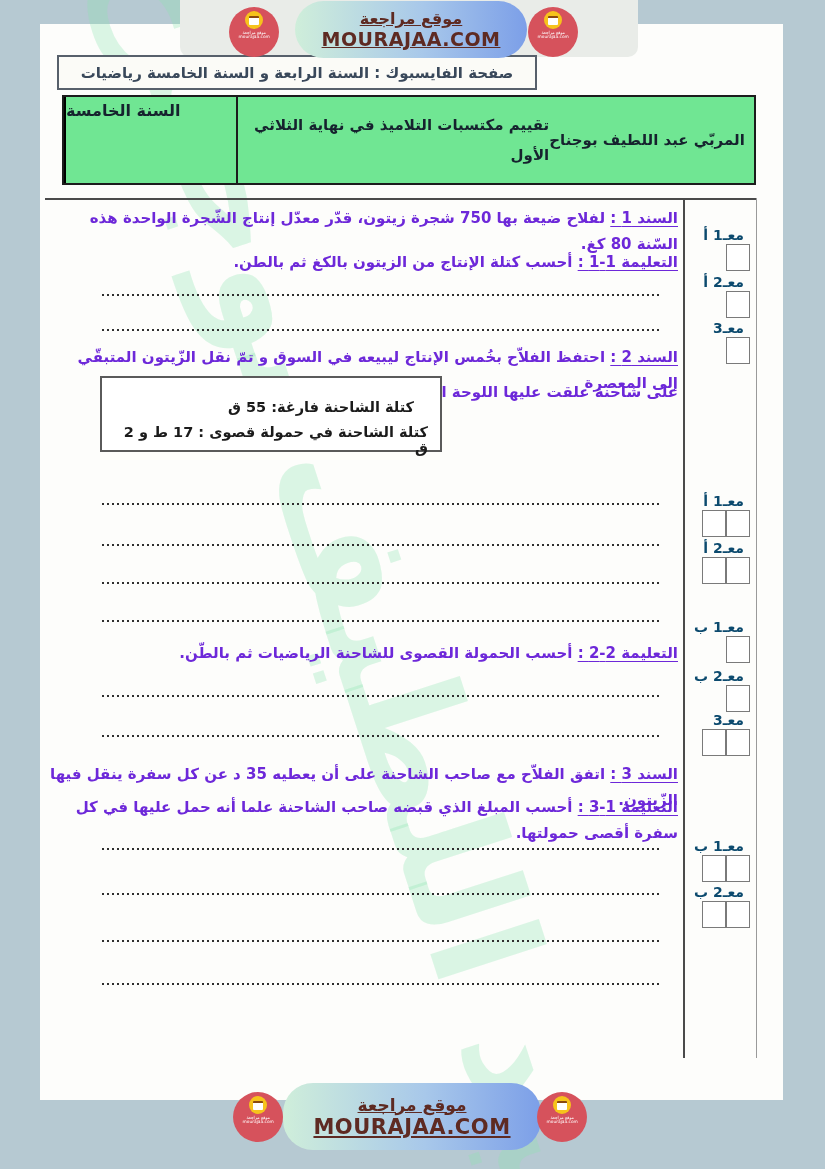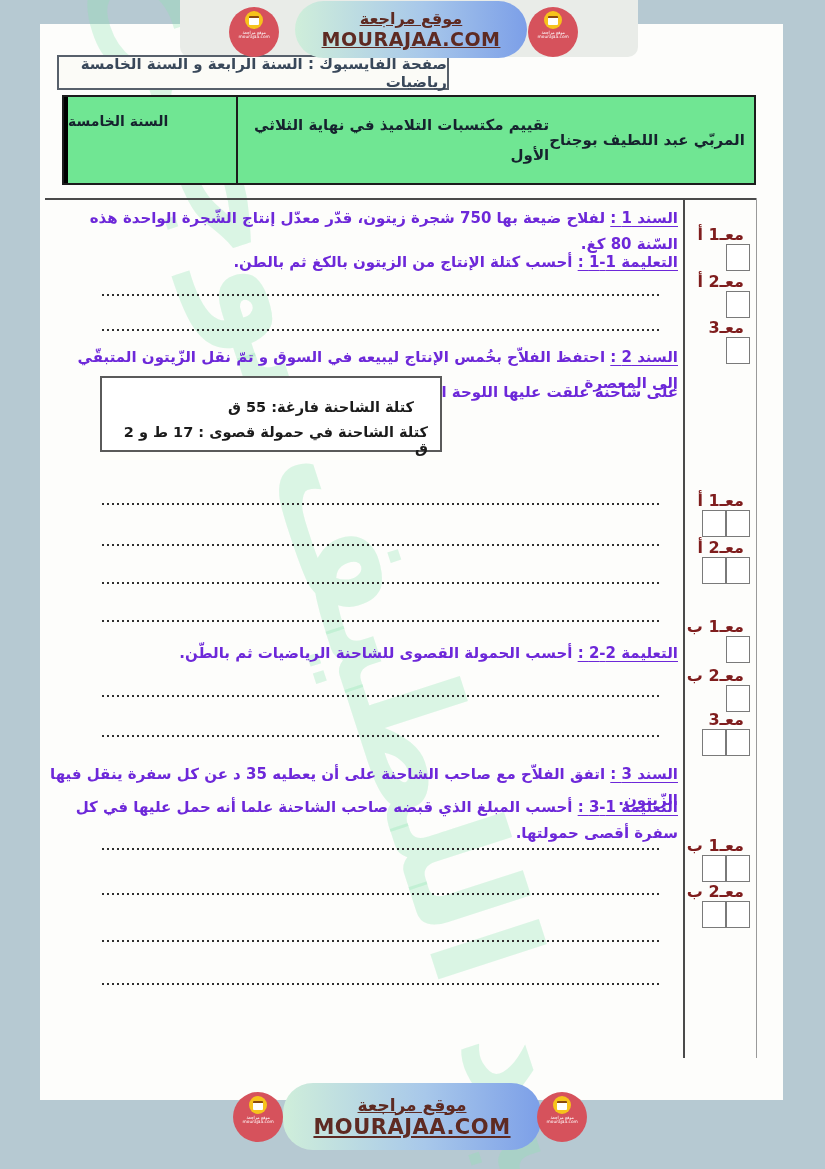--- a/index.html
+++ b/index.html
@@ -26,30 +26,30 @@
   #footer-pill .ar{font-size:17px;}
   #footer-pill .en{font-size:21px;}
   .badge{width:50px;height:50px;border-radius:50%;background:#d6525c;z-index:5;
          display:flex;flex-direction:column;align-items:center;}
   .badge .yc{width:18px;height:18px;border-radius:50%;background:#f6c31c;margin-top:4px;
              display:flex;align-items:center;justify-content:center;}
   .badge .book{width:10px;height:7px;background:#fff;border-radius:1px;border-top:2px solid #8a4a10;}
   .badge .t{color:#fff;font-size:7px;line-height:7px;transform:scale(0.62);transform-origin:center top;
             text-align:center;white-space:nowrap;margin-top:2px;}
   
-  #fb-bar{left:57px;top:55px;width:392px;height:35px;background:#fbfbf7;border:2px solid #57606b;
+  #fb-bar{left:57px;top:55px;width:480px;height:35px;background:#fbfbf7;border:2px solid #57606b;
           z-index:3;display:flex;align-items:center;justify-content:center;
           direction:rtl;font-size:15px;font-weight:bold;color:#39485a;box-sizing:border-box;}
   
   #info-table{left:62px;top:95px;width:694px;height:90px;z-index:3;display:flex;
               border:2px solid #1c1c1c;box-sizing:border-box;background:#70e693;}
   #info-table .cell{box-sizing:border-box;direction:rtl;display:flex;flex-direction:column;
                     align-items:flex-end;justify-content:center;color:#16222e;font-weight:bold;
                     background:#70e693;}
-  #cell-grade{width:173px;border-left:4px solid #000000;font-size:14px;justify-content:flex-start!important;padding-top:16px;}
+  #cell-grade{width:173px;border-left:2px solid #000000;font-size:16px;justify-content:flex-start!important;padding-top:4px;}
   #cell-title{width:315px;border-left:2px solid #1c1c1c;font-size:15px;line-height:30px;}
   #cell-teacher{width:206px;font-size:15px;}
   
   .frame-line{z-index:2;}
   #frame-top{left:45px;top:198px;width:712px;height:0;border-top:2px solid #4a4a4a;}
   #frame-div{left:683px;top:198px;width:0;height:860px;border-left:2px solid #4a4a4a;}
   #frame-right{left:756px;top:198px;width:0;height:860px;border-left:1px solid #9a9a9a;}
   
   .tline{left:50px;width:628px;direction:rtl;text-align:right;z-index:3;
          font-size:15px;font-weight:bold;color:#6d28d9;line-height:26px;}
@@ -58,21 +58,21 @@
   .dotline{left:102px;width:558px;height:3px;z-index:3;
     background-image:repeating-linear-gradient(90deg,#2e2e2e 0 2px,transparent 2px 5px);
     background-position:bottom;background-size:100% 2.5px;background-repeat:no-repeat;}
   
   #sign-box{left:100px;top:376px;width:342px;height:76px;border:2px solid #5a5a5a;background:#fff;
             z-index:3;box-sizing:border-box;direction:rtl;text-align:right;
             font-size:14.5px;font-weight:bold;color:#1b1b1b;padding:21px 12px;}
   #sign-box .l1{margin-bottom:9px;padding-right:14px;}
   
   .mark{left:686px;width:64px;z-index:3;direction:rtl;text-align:right;}
-  .mark .mlabel{font-size:16px;font-weight:bold;color:#7f1d1d;line-height:14px;padding-right:6px;}
+  .mark .mlabel{font-size:14px;font-weight:bold;color:#0c4a6e;line-height:14px;padding-right:6px;}
   .mark .boxes{display:flex;flex-direction:row;margin-top:2px;}
   .mark .bx{width:24px;height:27px;border:1px solid #7a7a7a;background:#fff;box-sizing:border-box;}
 </style>
 </head>
 <body>
 
 <div id="page">
 
   <div id="paper" class="abs"></div>
 

